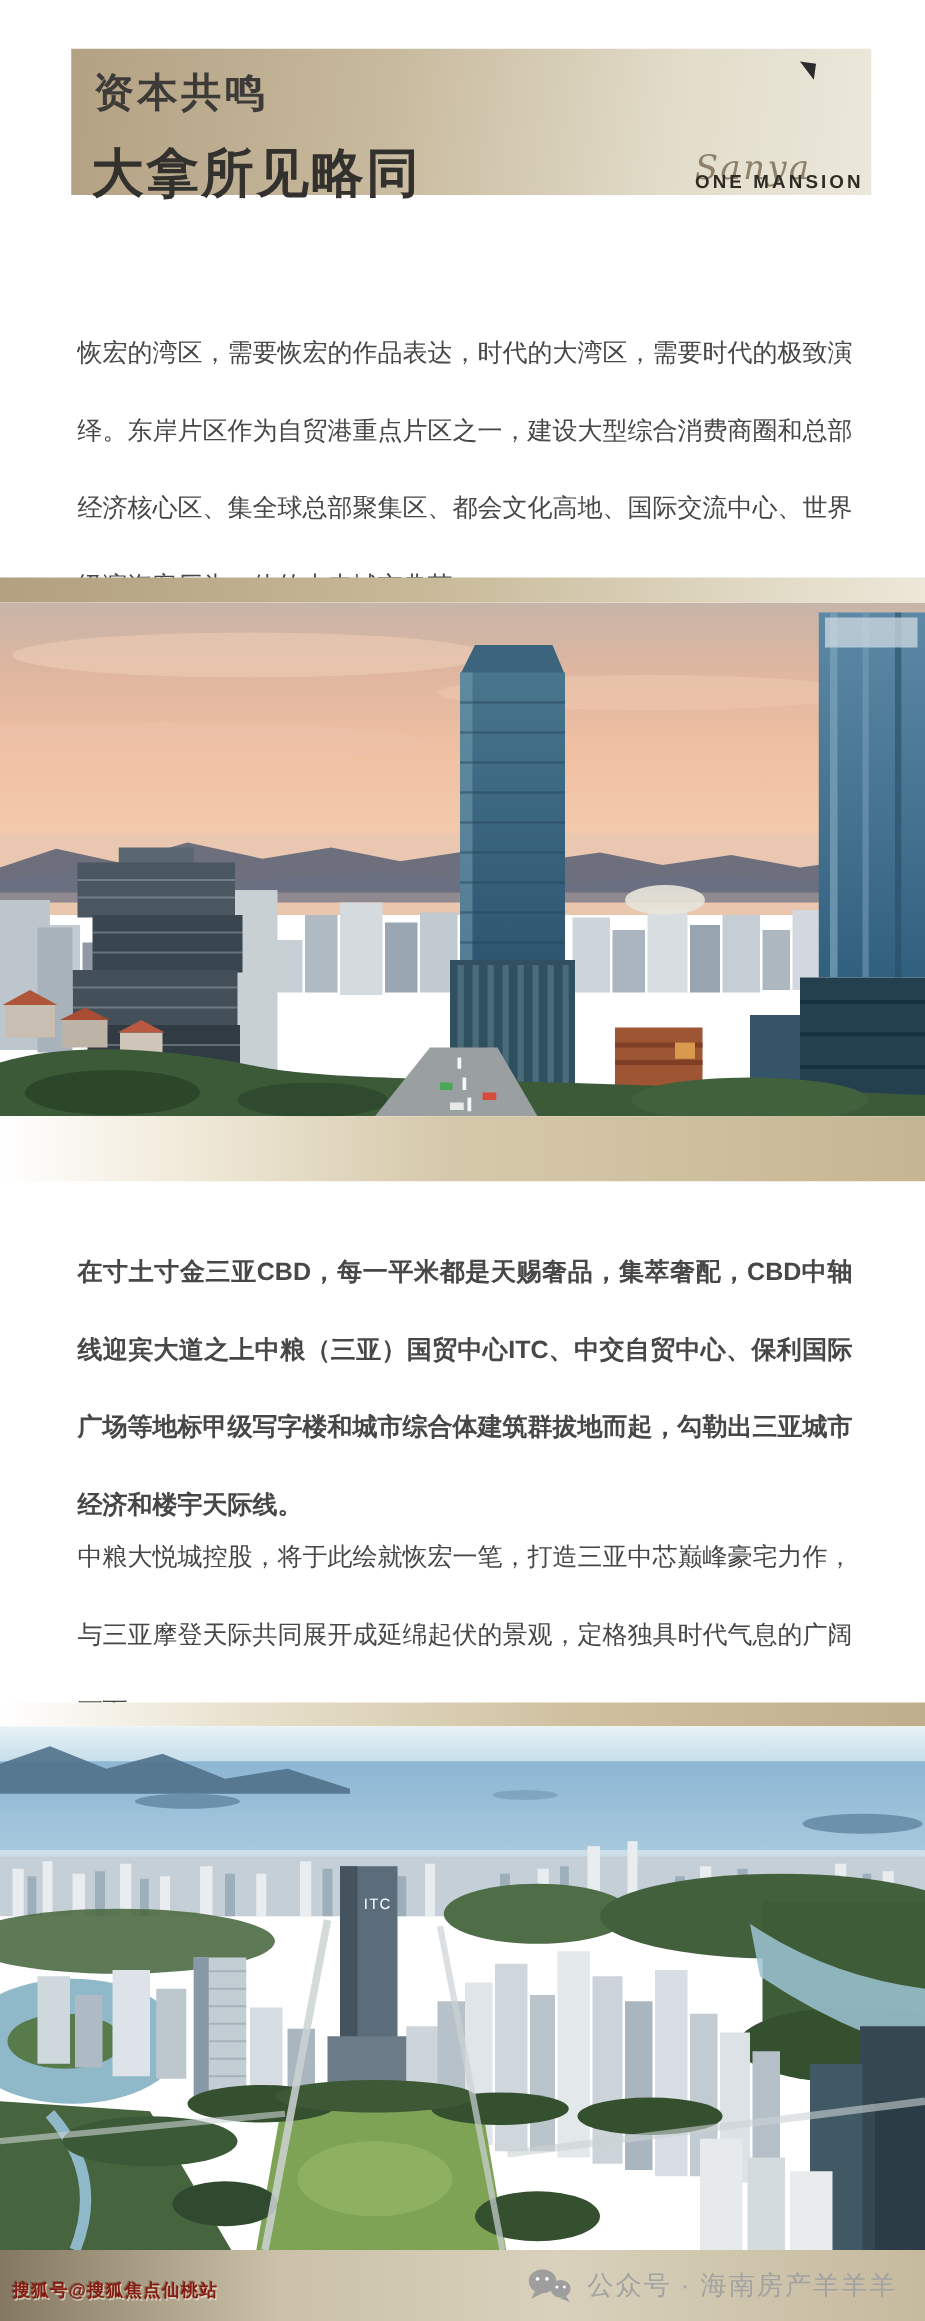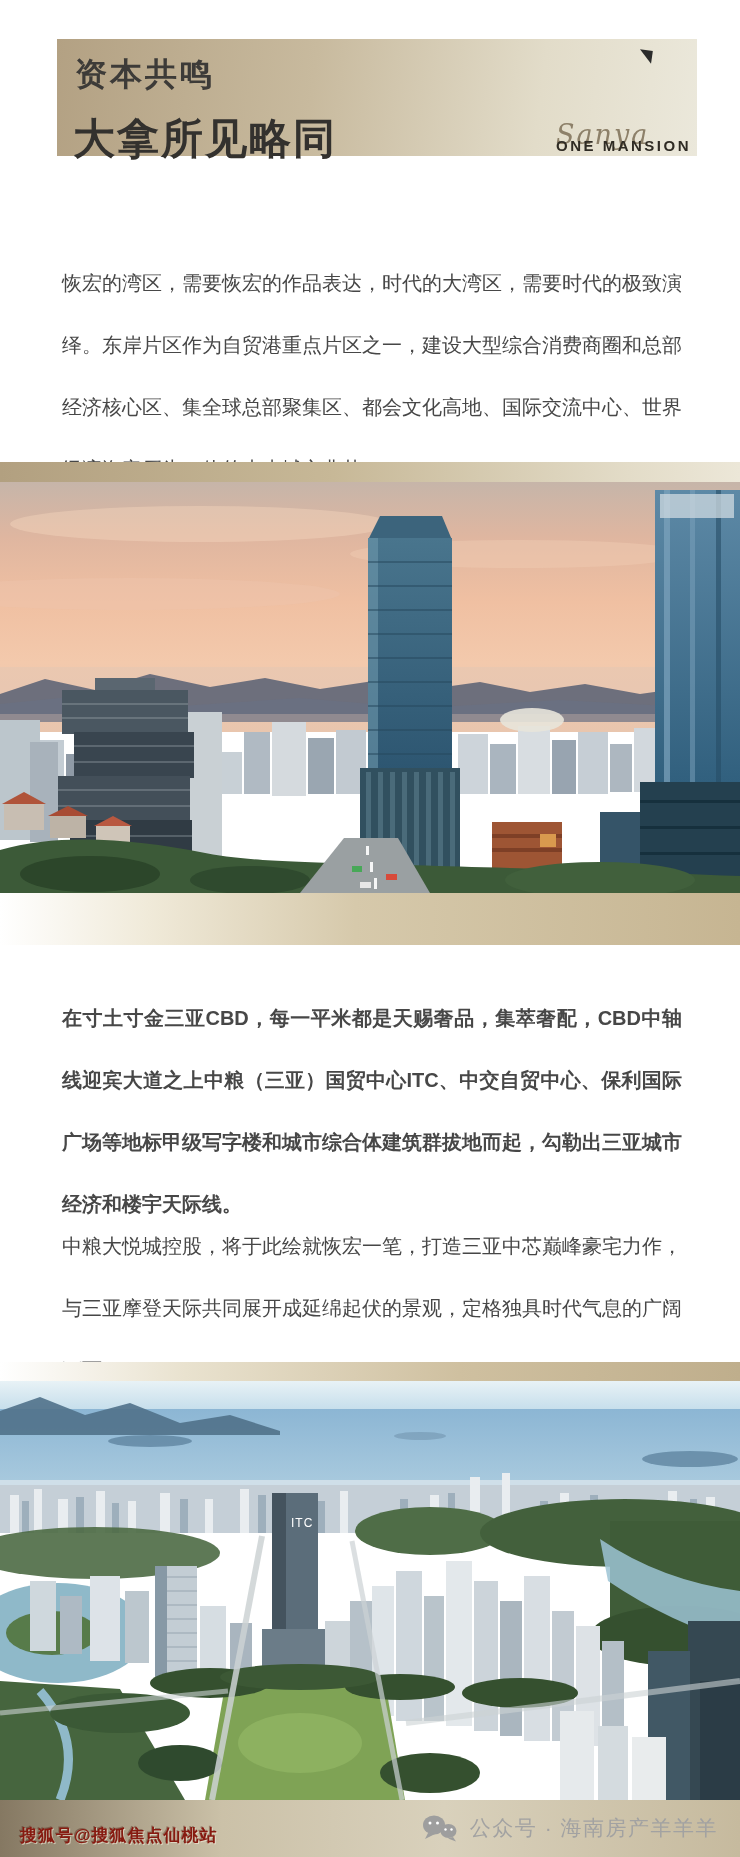--- a/index.html
+++ b/index.html
@@ -35,21 +35,21 @@
     background:linear-gradient(90deg,#ffffff 0%,#e9e2cf 25%,#cfc0a0 62%,#bfae8c 100%);}
 
   
   .photo{position:absolute;left:0;width:740px;display:block;}
   #photo1{top:482px;height:411px;}
   #photo2{top:1381px;height:419px;}
 
   
   .footer-bar{position:absolute;left:0;top:1800px;width:740px;height:57px;
     background:linear-gradient(90deg,#857862 0%,#cbc1a8 30%,#d9d1bc 60%,#c6ba9e 100%);}
-  .sohu-watermark{position:absolute;left:20px;top:24px;font-size:17px;font-weight:700;
+  .sohu-watermark{position:absolute;left:10px;top:24px;font-size:14px;font-weight:700;
     color:#871a10;letter-spacing:1px;
     text-shadow:1px 1px 0 rgba(244,238,222,.6),-1px -1px 0 rgba(70,20,10,.35);}
   .wechat-badge{position:absolute;right:22px;top:14px;display:flex;align-items:center;gap:12px;}
   .wechat-badge .label{font-size:21px;color:#a2a2a2;letter-spacing:1.5px;}
 </style>
 </head>
 <body>
 
 <div id="page">
 

